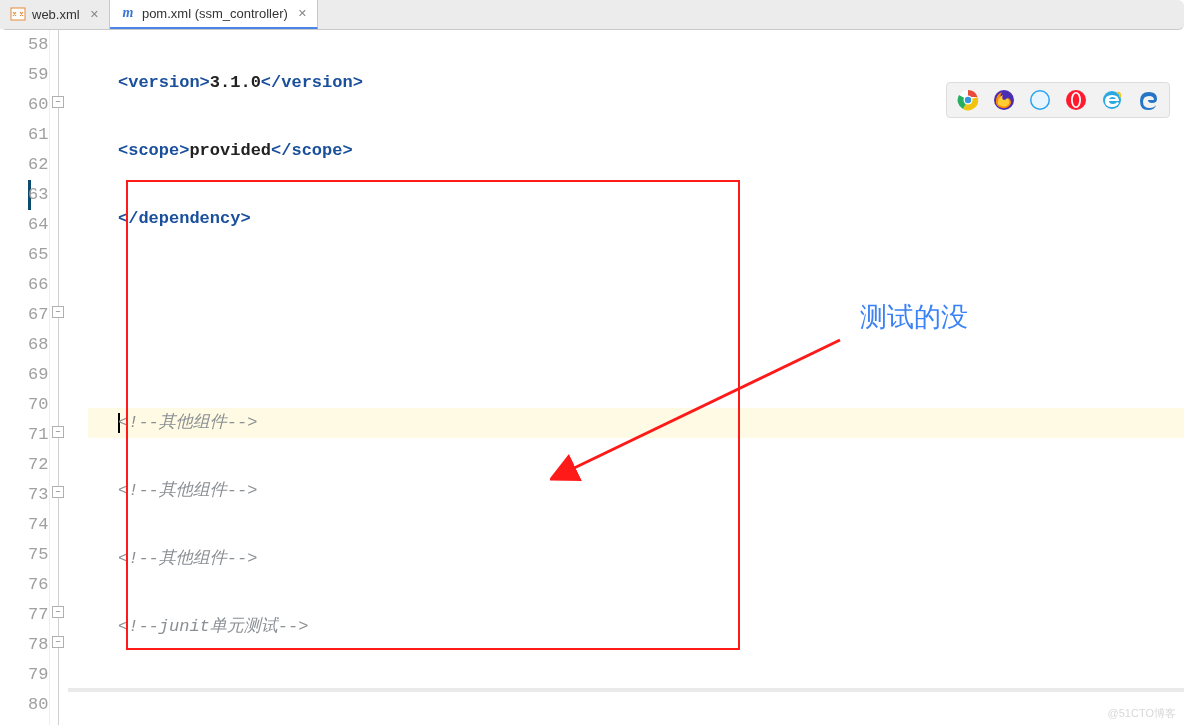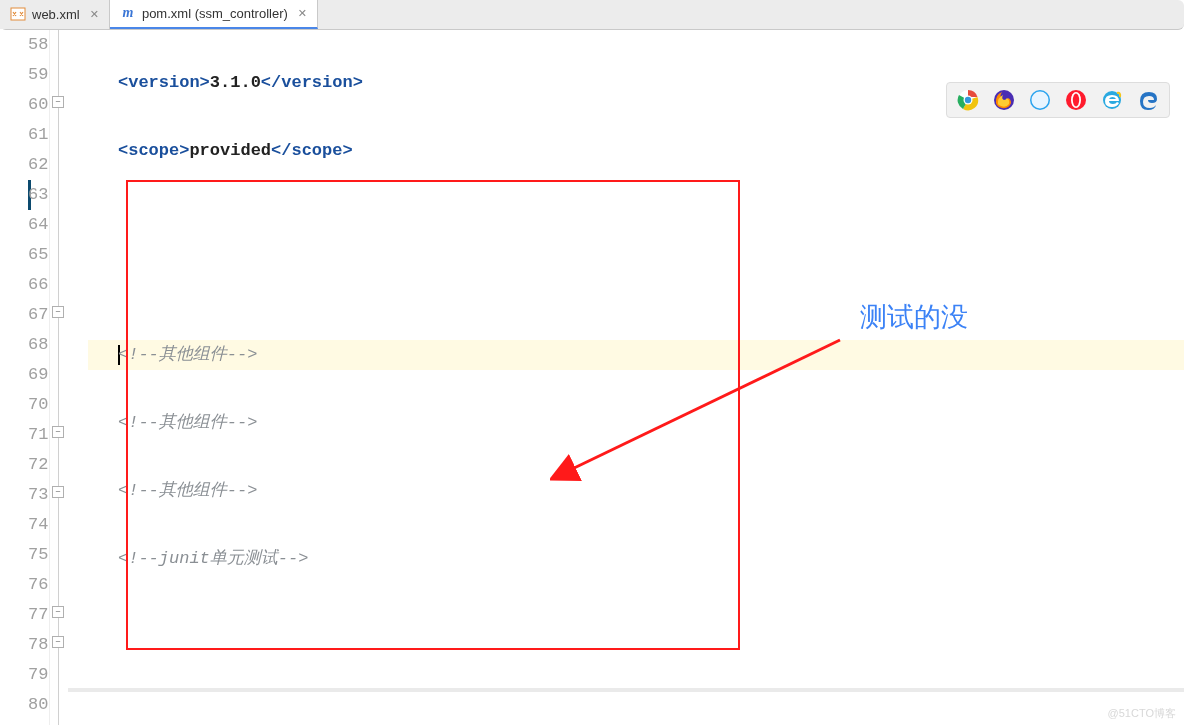--- a/index.html
+++ b/index.html
@@ -231,20 +231,21 @@
     <div class="fold-mark" style="top:66px;">–</div>
     <div class="fold-mark" style="top:276px;">–</div>
     <div class="fold-mark" style="top:396px;">–</div>
     <div class="fold-mark" style="top:456px;">–</div>
     <div class="fold-mark" style="top:576px;">–</div>
     <div class="fold-mark" style="top:606px;">–</div>
   </div>
   <div class="code">
     <div class="ln lvl3"><span class="tagc">&lt;version&gt;</span><span class="txt">3.1.0</span><span class="tagc">&lt;/version&gt;</span></div>
     <div class="ln lvl3"><span class="tagc">&lt;scope&gt;</span><span class="txt">provided</span><span class="tagc">&lt;/scope&gt;</span></div>
+    <div class="ln lvl2"><span class="tagc">&lt;/dependency&gt;</span></div>
     <div class="ln"></div>
     <div class="ln"></div>
     <div class="ln lvl2 current"><span class="cursor"></span><span class="cmt">&lt;!--其他组件--&gt;</span></div>
     <div class="ln lvl2"><span class="cmt">&lt;!--其他组件--&gt;</span></div>
     <div class="ln lvl2"><span class="cmt">&lt;!--其他组件--&gt;</span></div>
     <div class="ln lvl2"><span class="cmt">&lt;!--junit单元测试--&gt;</span></div>
     
     
     
     

